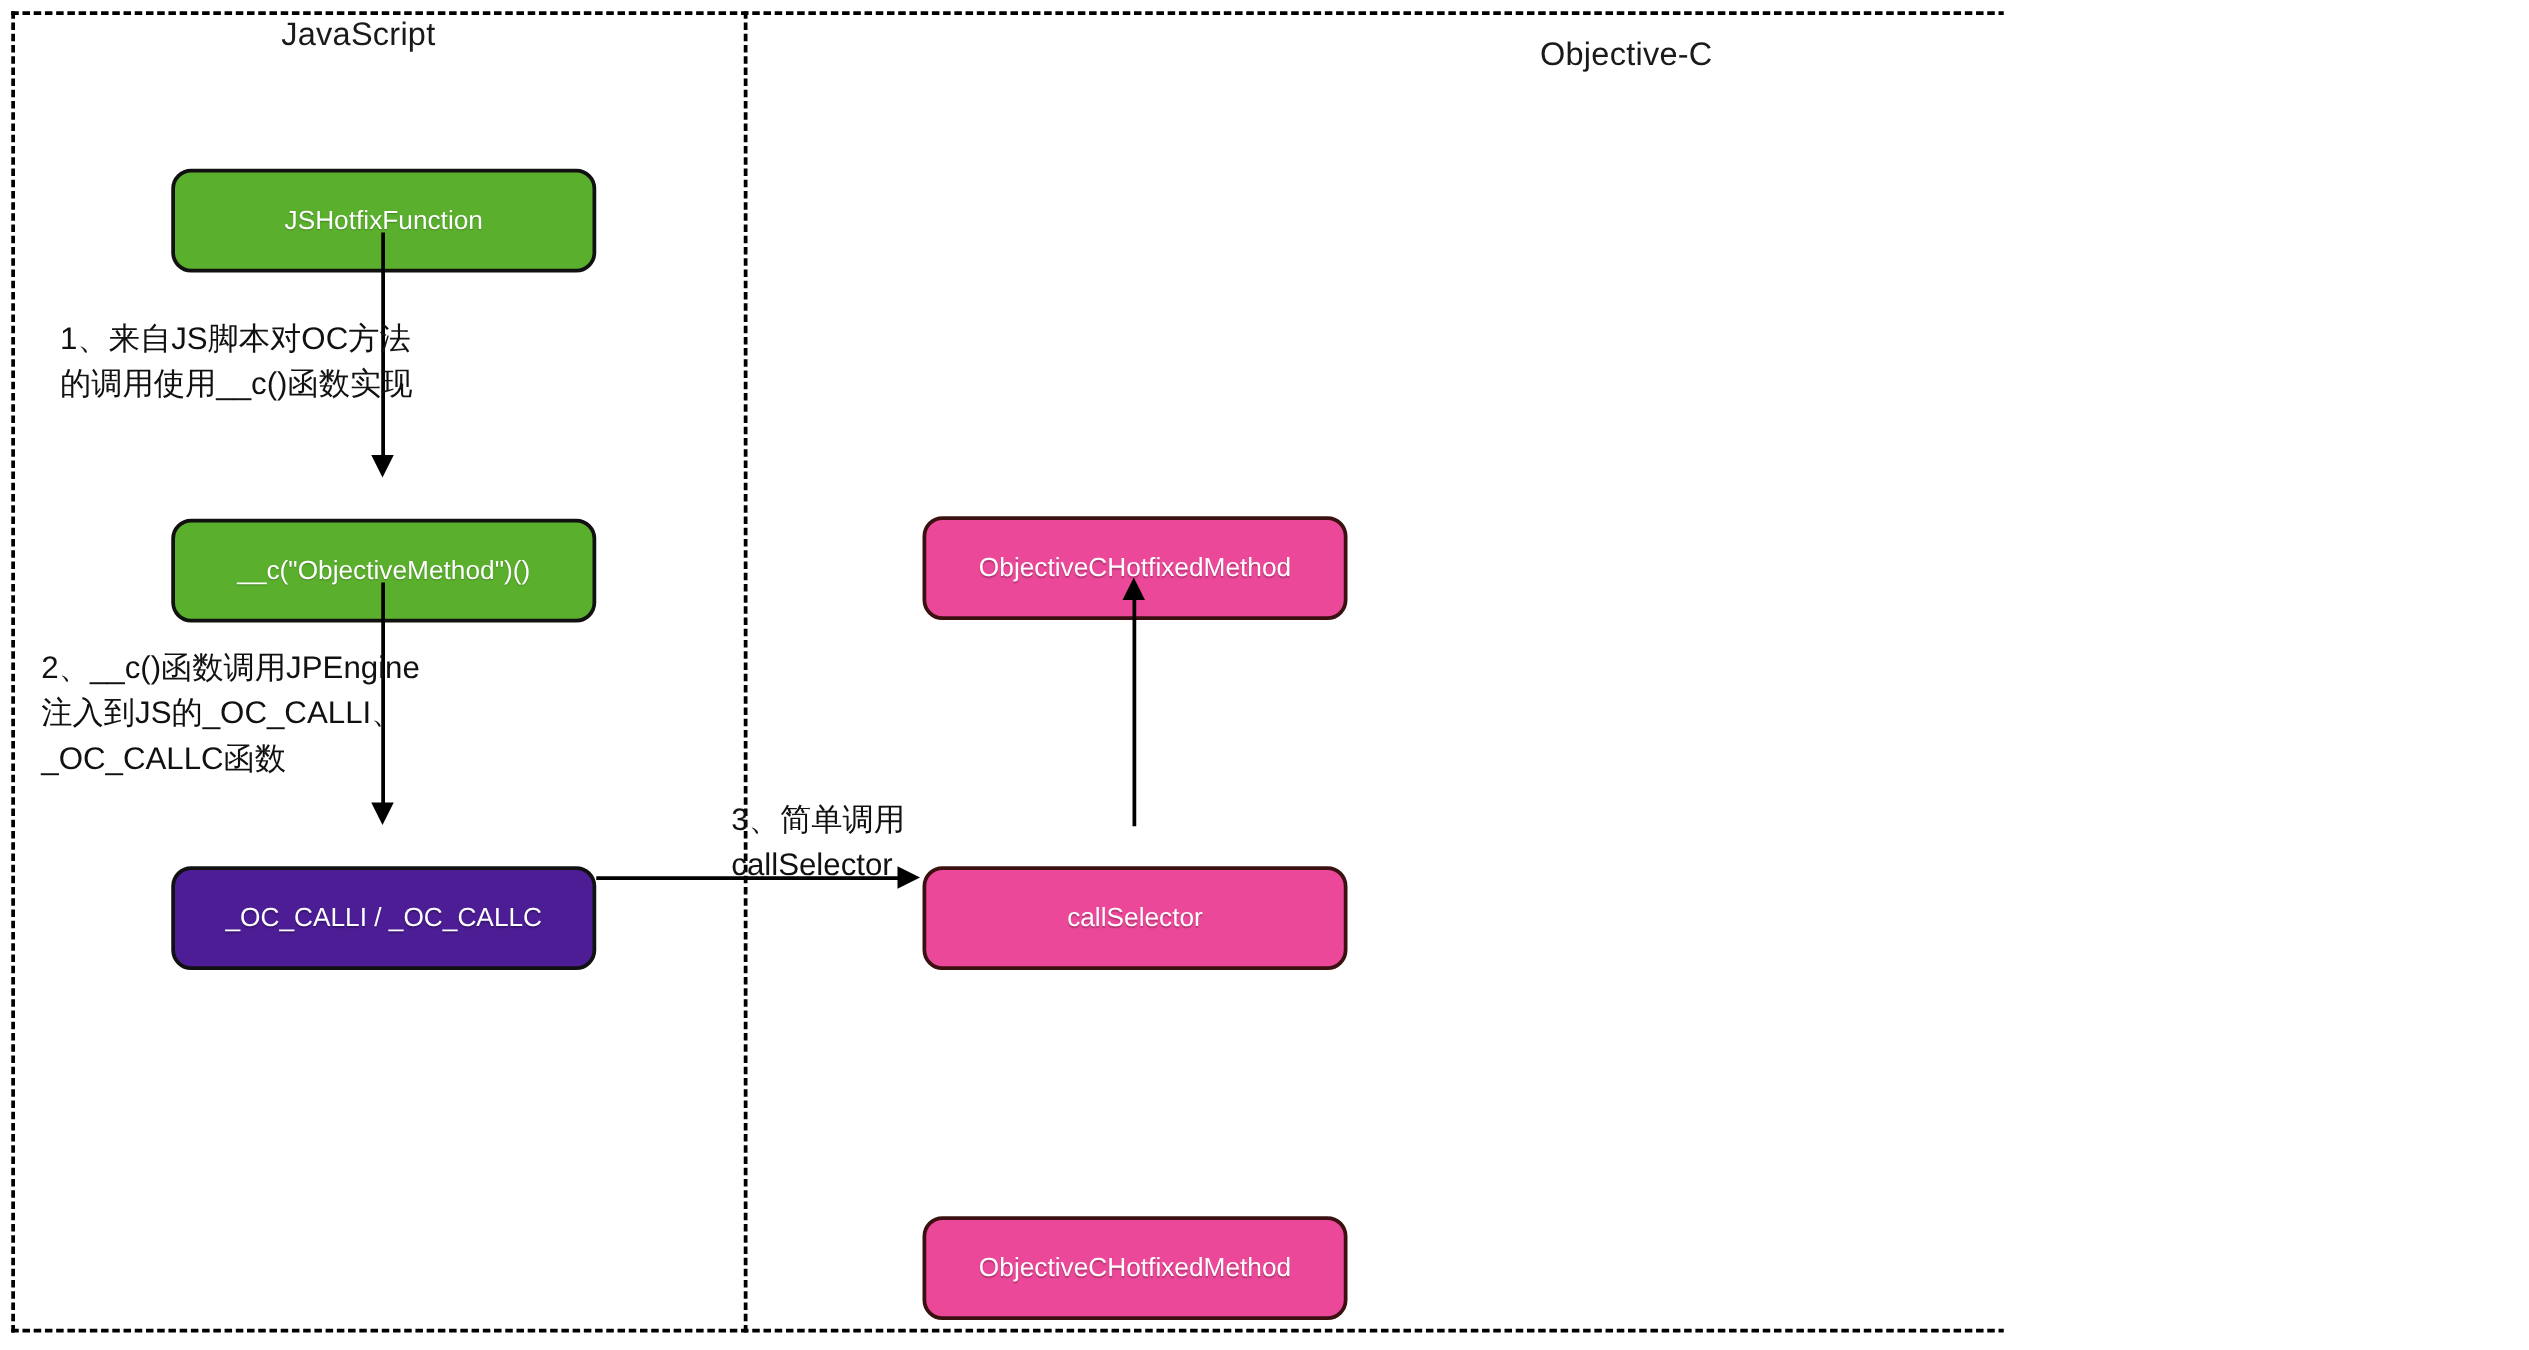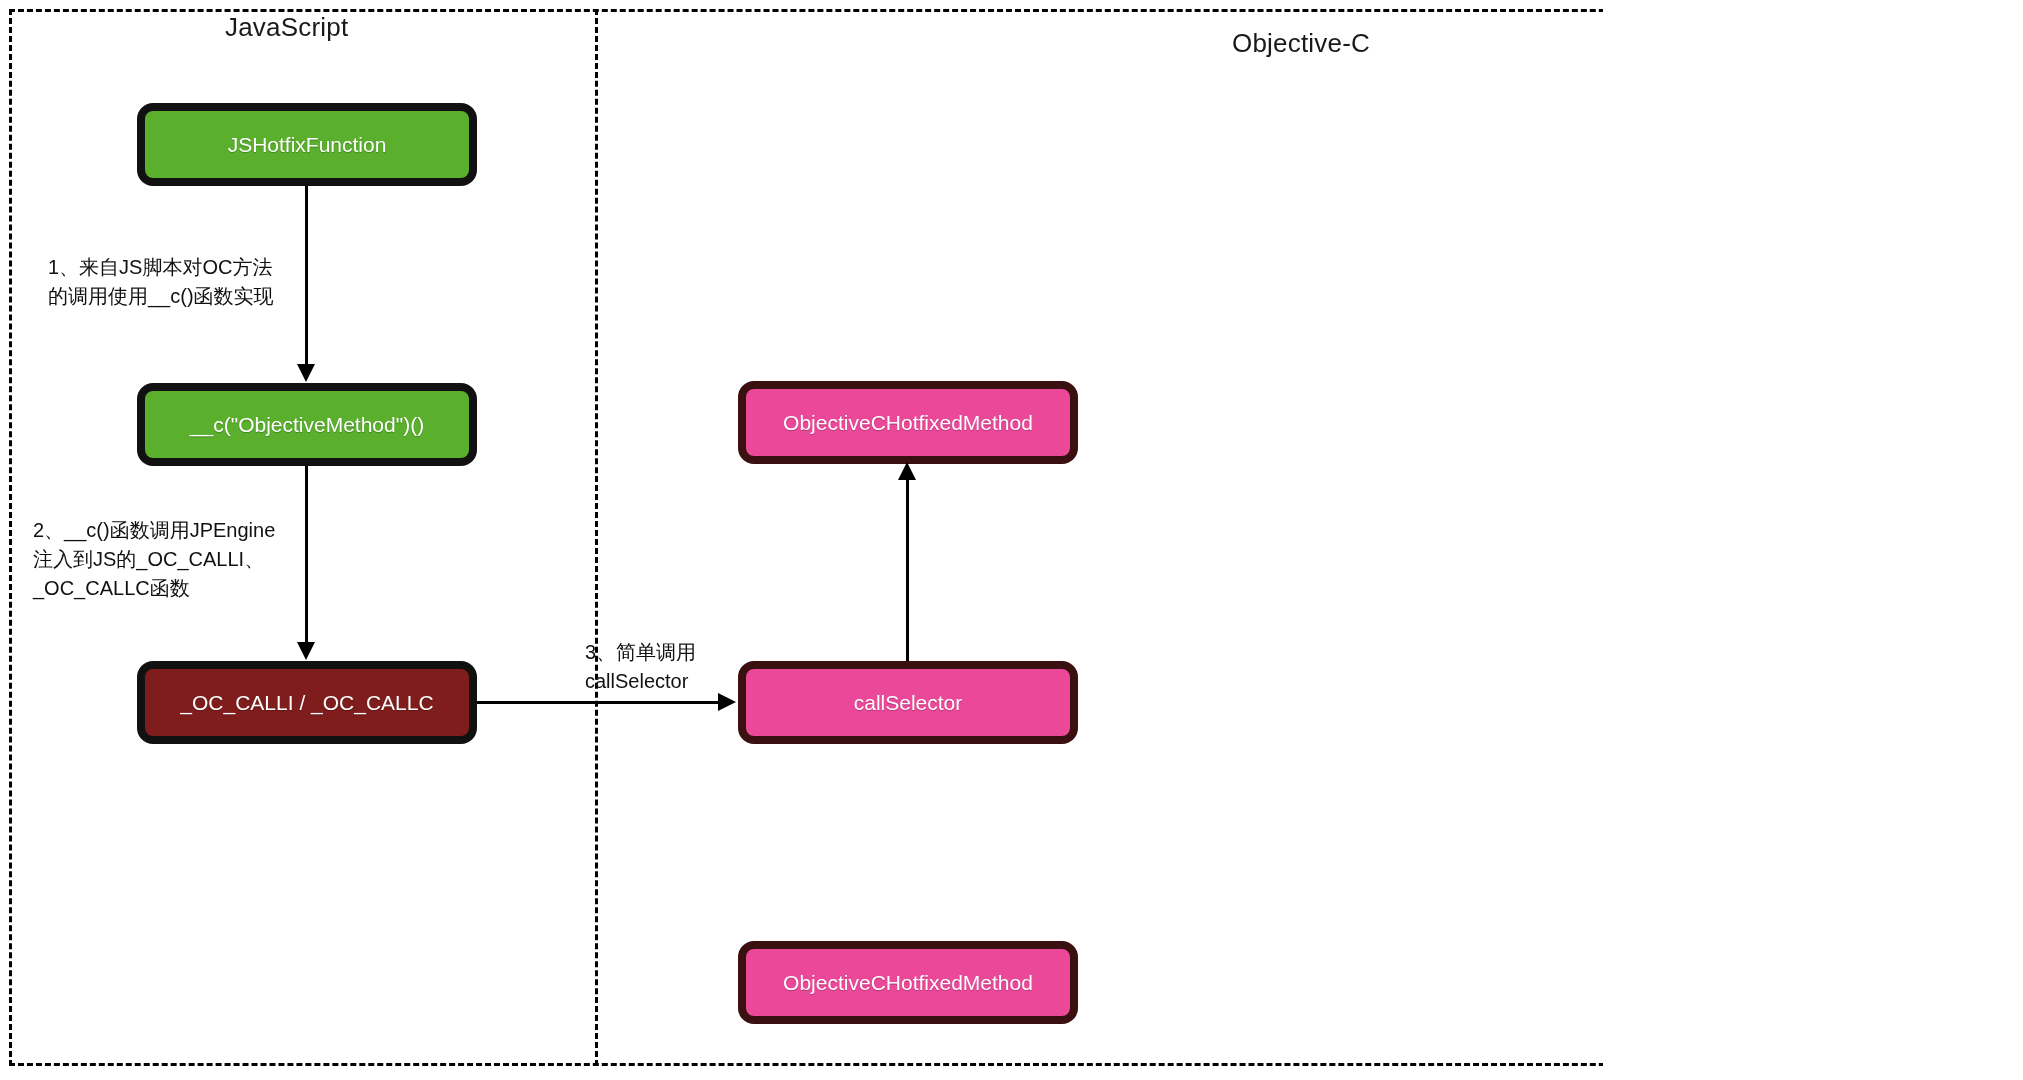--- a/index.html
+++ b/index.html
@@ -43,33 +43,34 @@
     white-space: nowrap;
     letter-spacing: 0.2px;
   }
   #lane-title-js  { left: 225px; top: 12px; }
   #lane-title-oc  { left: 1232px; top: 12px; margin-top: 16px; }
 
   
   .node {
     position: absolute;
     box-sizing: border-box;
-    border: 8px solid #7f1d1d;
+    border: 3px solid #7f1d1d;
     border-radius: 16px;
     display: flex;
     align-items: center;
     justify-content: center;
     color: #ffffff;
     font-size: 21px;
     text-align: center;
     line-height: 1.2;
     text-shadow: 0 1px 1px rgba(0,0,0,0.25);
+    margin-top: 32px;
   }
   .node.green { background: #5aaf2d; border-color: #111111; }
-  .node.blue  { background: #7f1d1d; border-color: #111111; }
+  .node.blue  { background: #4c1d95; border-color: #111111; }
   .node.red   { background: #ec4899; border-color: #3b1010; }
 
   
   .vline, .hline {
     position: absolute;
     background: #000000;
   }
   .vline { width: 3px; }
   .hline { height: 3px; }
 
@@ -89,21 +90,21 @@
     border-bottom: 18px solid #000000;
   }
   .arrowhead.right {
     border-top: 9px solid transparent;
     border-bottom: 9px solid transparent;
     border-left: 18px solid #000000;
   }
 
   .edge-label {
     position: absolute;
-    font-size: 20px;
+    font-size: 25px;
     color: #111111;
     line-height: 1.45;
     white-space: pre-line;
   }
 </style>
 </head>
 <body>
 
 <div id="canvas">
 

